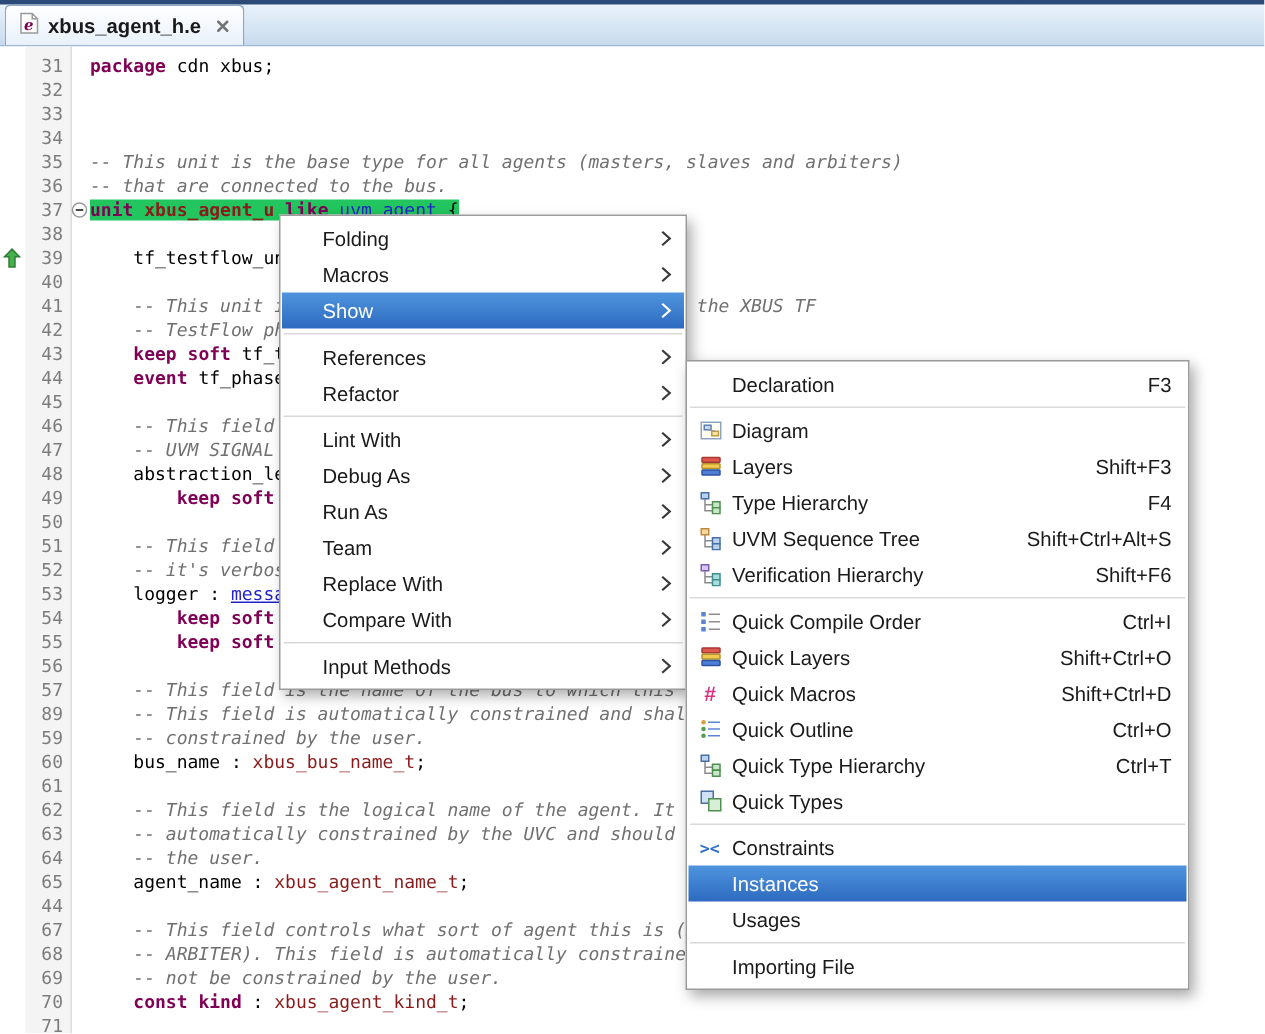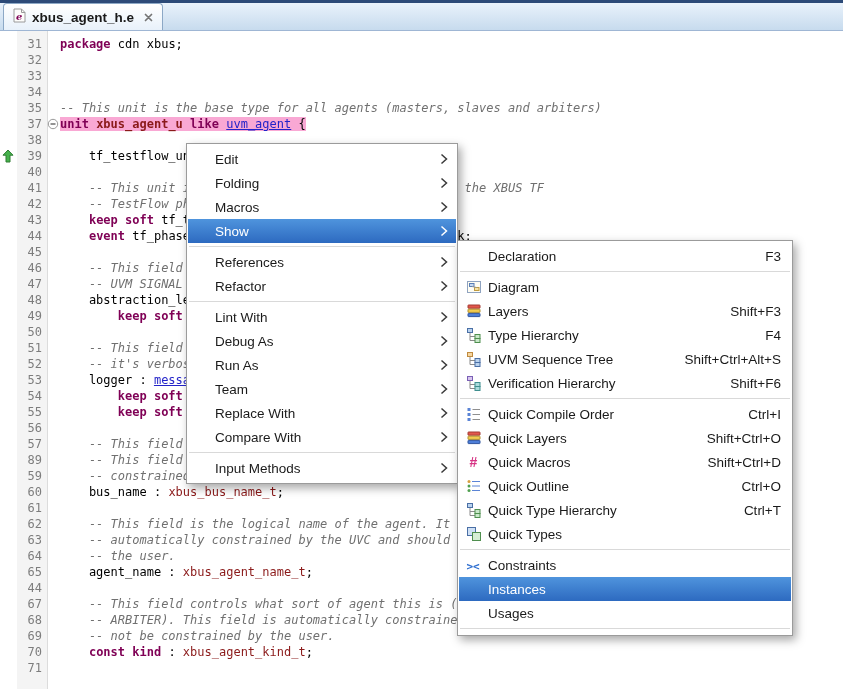--- a/index.html
+++ b/index.html
@@ -27,21 +27,21 @@
   .gut-num{width:30px;flex:none;box-sizing:border-box;text-align:right;padding-right:5px;color:#7d7d7d}
   .gut-fold{width:13px;flex:none;position:relative}
   .gut-fold svg{position:absolute;left:0;top:2px}
   .code-text{flex:1;color:#000}
   .tok-kw{color:#7f0055;font-weight:bold}
   .tok-p{color:#000}
   .tok-c{color:#707070;font-style:italic}
   .tok-tr{color:#8b1a1a;}
   .tok-tb{color:#2323c9;text-decoration:underline}
   .tok-td{color:#8b1a1a;font-weight:bold}
-  .hl-line{background:#f9a8d4}
+  .hl-line{background:#22c55e}
 
   
   .menu{position:absolute;background:#ffffff;border:1px solid #9b9b9b;box-sizing:border-box;
         box-shadow:3px 4px 9px rgba(0,0,0,.35);padding:3px 0;font-size:13.5px;color:#1a1a1a}
   .menu1{left:186px;top:143px;width:272px;z-index:20}
   .menu2{left:457px;top:240px;width:336px;z-index:30}
   .menu-item{position:relative;height:24px;display:flex;align-items:center;margin:0 1px;cursor:default}
   .menu1 .menu-item{padding:0 26px 0 27px}
   .menu2 .menu-item{padding:0 10px 0 6px}
   .mi-icon{width:18px;height:16px;flex:none;margin-right:5px;display:inline-flex;align-items:center;justify-content:center}
@@ -74,20 +74,21 @@
   </div>
 
   <div class="editor">
     <div class="num-strip"></div>
     <div id="code-area">
         <div class="code-row"><span class="gut-ann"></span><span class="gut-num">31</span><span class="gut-fold"></span><span class="code-text"><span class="tok-kw">package</span><span class="tok-p"> cdn xbus;</span></span></div>
         <div class="code-row"><span class="gut-ann"></span><span class="gut-num">32</span><span class="gut-fold"></span><span class="code-text"></span></div>
         <div class="code-row"><span class="gut-ann"></span><span class="gut-num">33</span><span class="gut-fold"></span><span class="code-text"></span></div>
         <div class="code-row"><span class="gut-ann"></span><span class="gut-num">34</span><span class="gut-fold"></span><span class="code-text"></span></div>
         <div class="code-row"><span class="gut-ann"></span><span class="gut-num">35</span><span class="gut-fold"></span><span class="code-text"><span class="tok-c">-- This unit is the base type for all agents (masters, slaves and arbiters)</span></span></div>
+        <div class="code-row"><span class="gut-ann"></span><span class="gut-num">36</span><span class="gut-fold"></span><span class="code-text"><span class="tok-c">-- that are connected to the bus.</span></span></div>
         <div class="code-row"><span class="gut-ann"></span><span class="gut-num">37</span><span class="gut-fold"><svg width="12" height="12" viewBox="0 0 12 12">
               <circle cx="6" cy="6" r="4.7" fill="#ffffff" stroke="#9a9a9a"></circle>
               <path d="M3.5 6 H8.5" stroke="#4a4a4a" stroke-width="1.2"></path>
             </svg></span><span class="code-text"><span class="hl-line"><span class="tok-kw">unit</span><span class="tok-p"> </span><span class="tok-td">xbus_agent_u</span><span class="tok-p"> </span><span class="tok-kw">like</span><span class="tok-p"> </span><span class="tok-tb">uvm_agent</span><span class="tok-p"> {</span></span></span></div>
         <div class="code-row"><span class="gut-ann"></span><span class="gut-num">38</span><span class="gut-fold"></span><span class="code-text"></span></div>
         <div class="code-row"><span class="gut-ann"><svg width="12" height="14" viewBox="0 0 12 14">
               <path d="M6 1 L11 6.2 H8 V13 H4 V6.2 H1 Z" fill="#46b14c" stroke="#2e7d33"></path>
             </svg></span><span class="gut-num">39</span><span class="gut-fold"></span><span class="code-text"><span class="tok-p">    tf_testflow_unit : xbus_tf_u is instance;</span></span></div>
         <div class="code-row"><span class="gut-ann"></span><span class="gut-num">40</span><span class="gut-fold"></span><span class="code-text"></span></div>
         <div class="code-row"><span class="gut-ann"></span><span class="gut-num">41</span><span class="gut-fold"></span><span class="code-text"><span class="tok-c">    -- This unit is instantiated only when working with the XBUS TF</span></span></div>
@@ -119,28 +120,20 @@
         <div class="code-row"><span class="gut-ann"></span><span class="gut-num">67</span><span class="gut-fold"></span><span class="code-text"><span class="tok-c">    -- This field controls what sort of agent this is (MASTER, SLAVE or</span></span></div>
         <div class="code-row"><span class="gut-ann"></span><span class="gut-num">68</span><span class="gut-fold"></span><span class="code-text"><span class="tok-c">    -- ARBITER). This field is automatically constrained by the UVC and shall</span></span></div>
         <div class="code-row"><span class="gut-ann"></span><span class="gut-num">69</span><span class="gut-fold"></span><span class="code-text"><span class="tok-c">    -- not be constrained by the user.</span></span></div>
         <div class="code-row"><span class="gut-ann"></span><span class="gut-num">70</span><span class="gut-fold"></span><span class="code-text"><span class="tok-p">    </span><span class="tok-kw">const kind</span><span class="tok-p"> : </span><span class="tok-tr">xbus_agent_kind_t</span><span class="tok-p">;</span></span></div>
         <div class="code-row"><span class="gut-ann"></span><span class="gut-num">71</span><span class="gut-fold"></span><span class="code-text"></span></div>
       </div>
   </div>
 
   <div class="menu menu1" id="context-menu">
       <div class="menu-item">
-        <span class="mi-label">Edit</span>
-        <span class="mi-chev">
-          <svg width="8" height="12" viewBox="0 0 8 12">
-            <path d="M1.5 1.5 L6.5 6 L1.5 10.5" fill="none" stroke="currentColor" stroke-width="1.5"></path>
-          </svg>
-        </span>
-      </div>
-      <div class="menu-item">
         <span class="mi-label">Folding</span>
         <span class="mi-chev">
           <svg width="8" height="12" viewBox="0 0 8 12">
             <path d="M1.5 1.5 L6.5 6 L1.5 10.5" fill="none" stroke="currentColor" stroke-width="1.5"></path>
           </svg>
         </span>
       </div>
       <div class="menu-item">
         <span class="mi-label">Macros</span>
         <span class="mi-chev">
@@ -377,15 +370,19 @@
       </div>
       <div class="menu-item hl">
         <span class="mi-icon"></span>
         <span class="mi-label">Instances</span>
       </div>
       <div class="menu-item">
         <span class="mi-icon"></span>
         <span class="mi-label">Usages</span>
       </div>
       <div class="menu-sep"></div>
+      <div class="menu-item">
+        <span class="mi-icon"></span>
+        <span class="mi-label">Importing File</span>
+      </div>
     </div>
 
 </div>
 
 </body></html>

